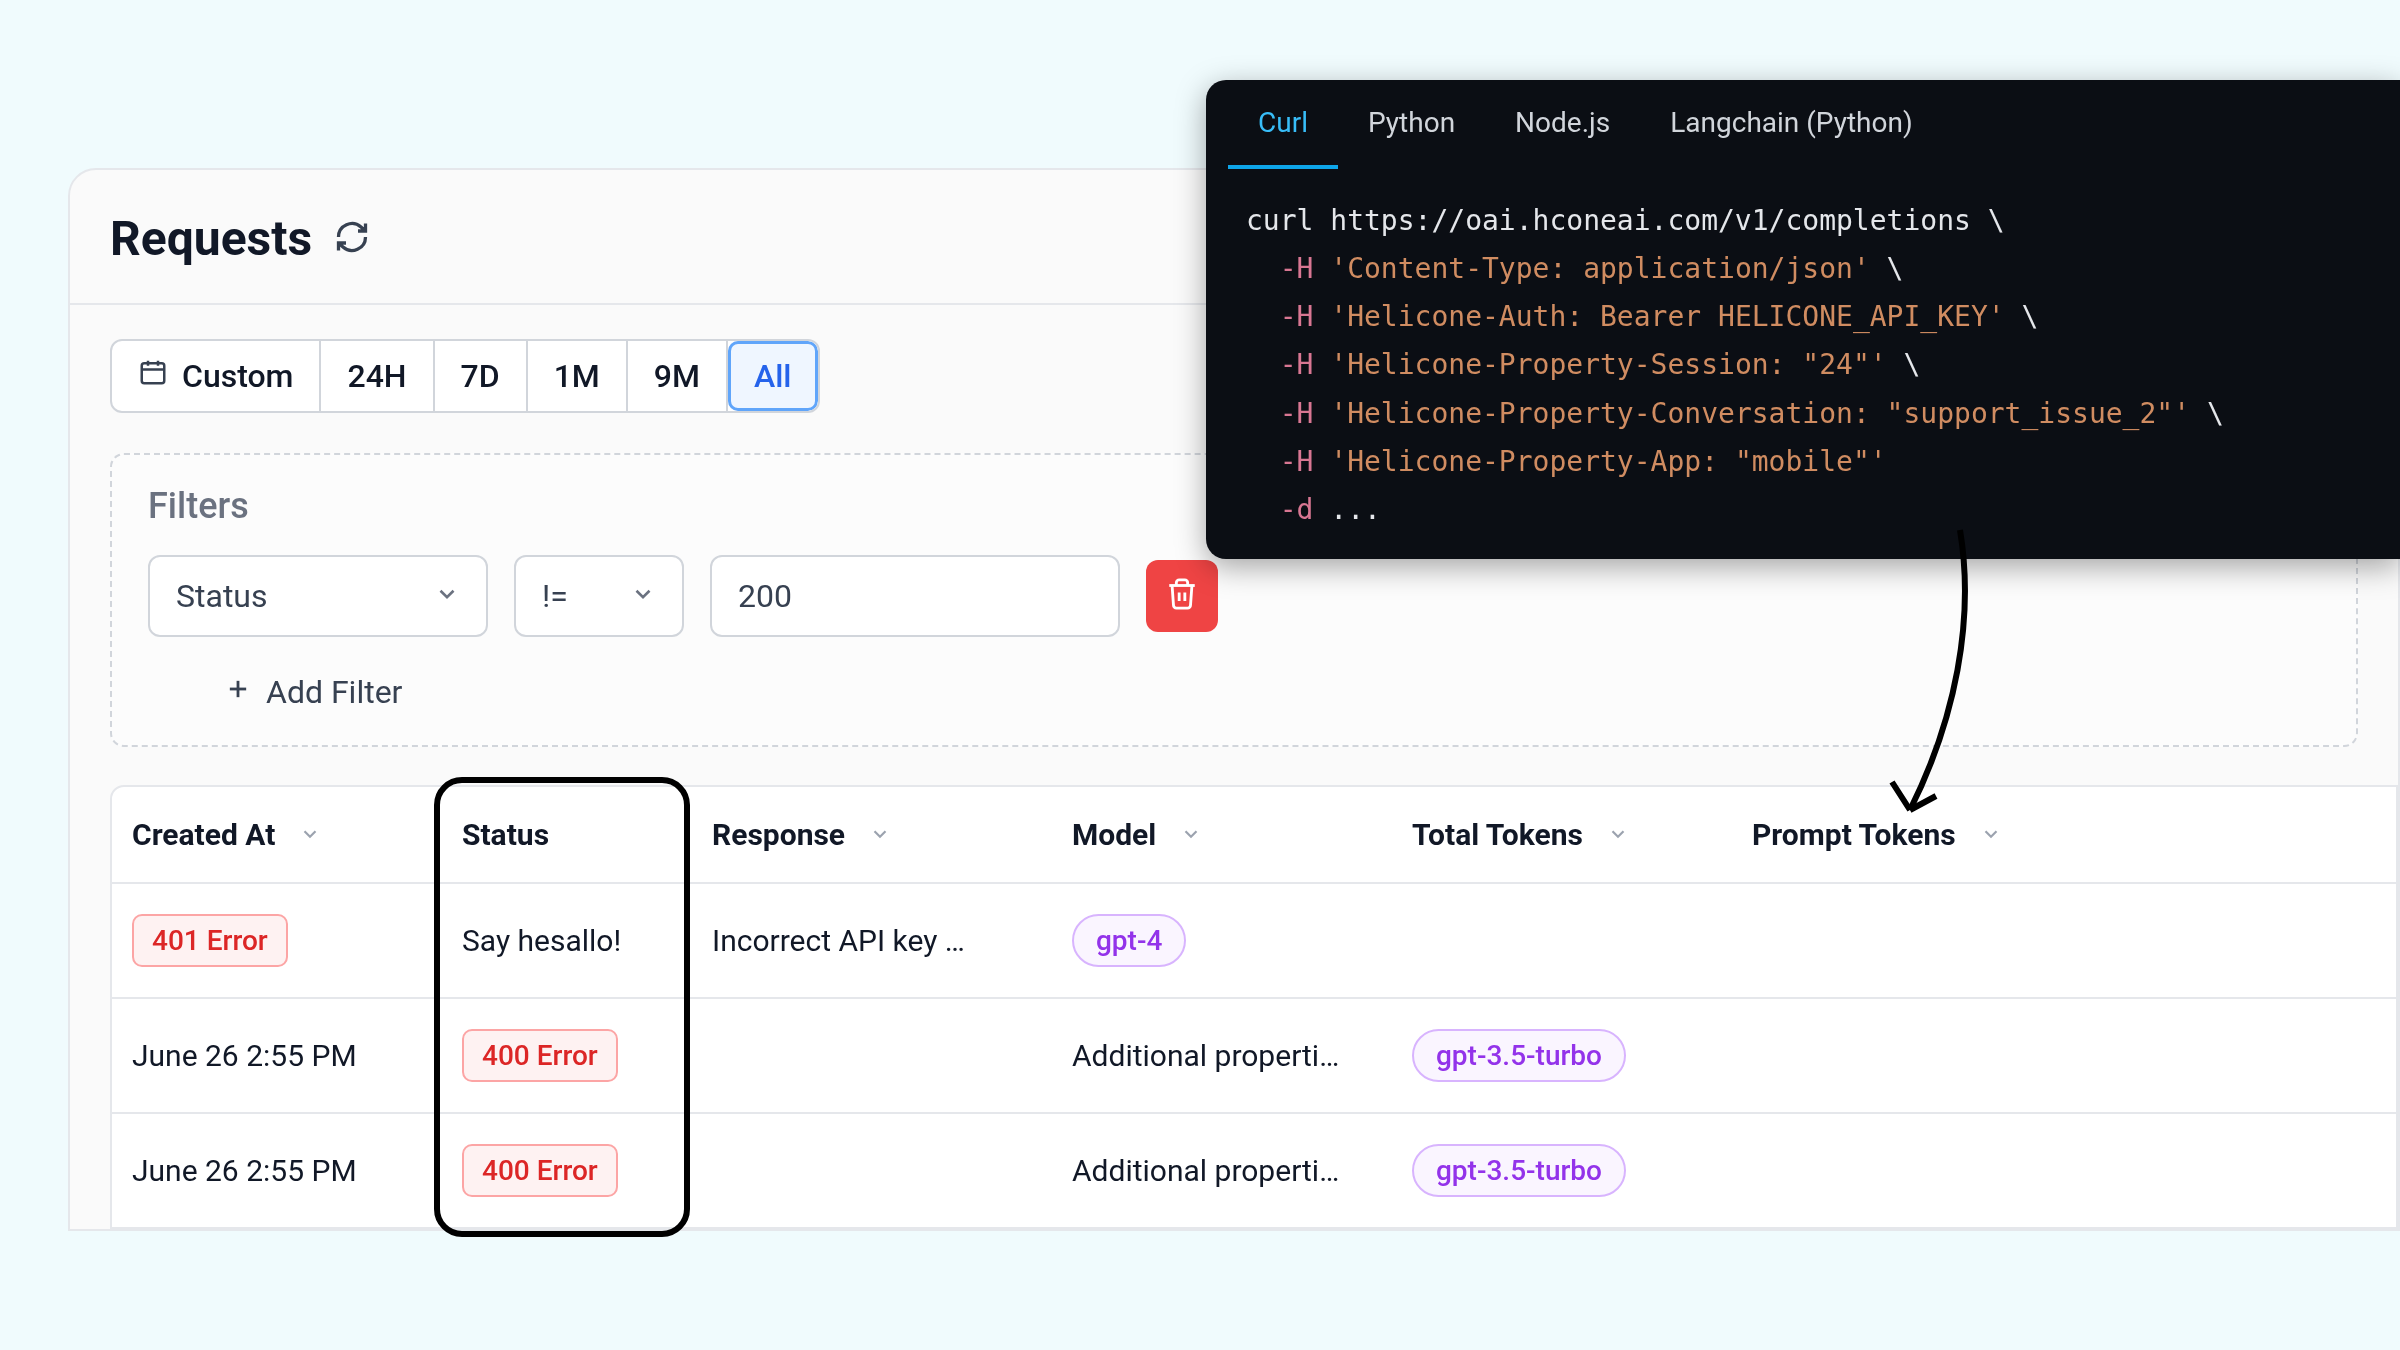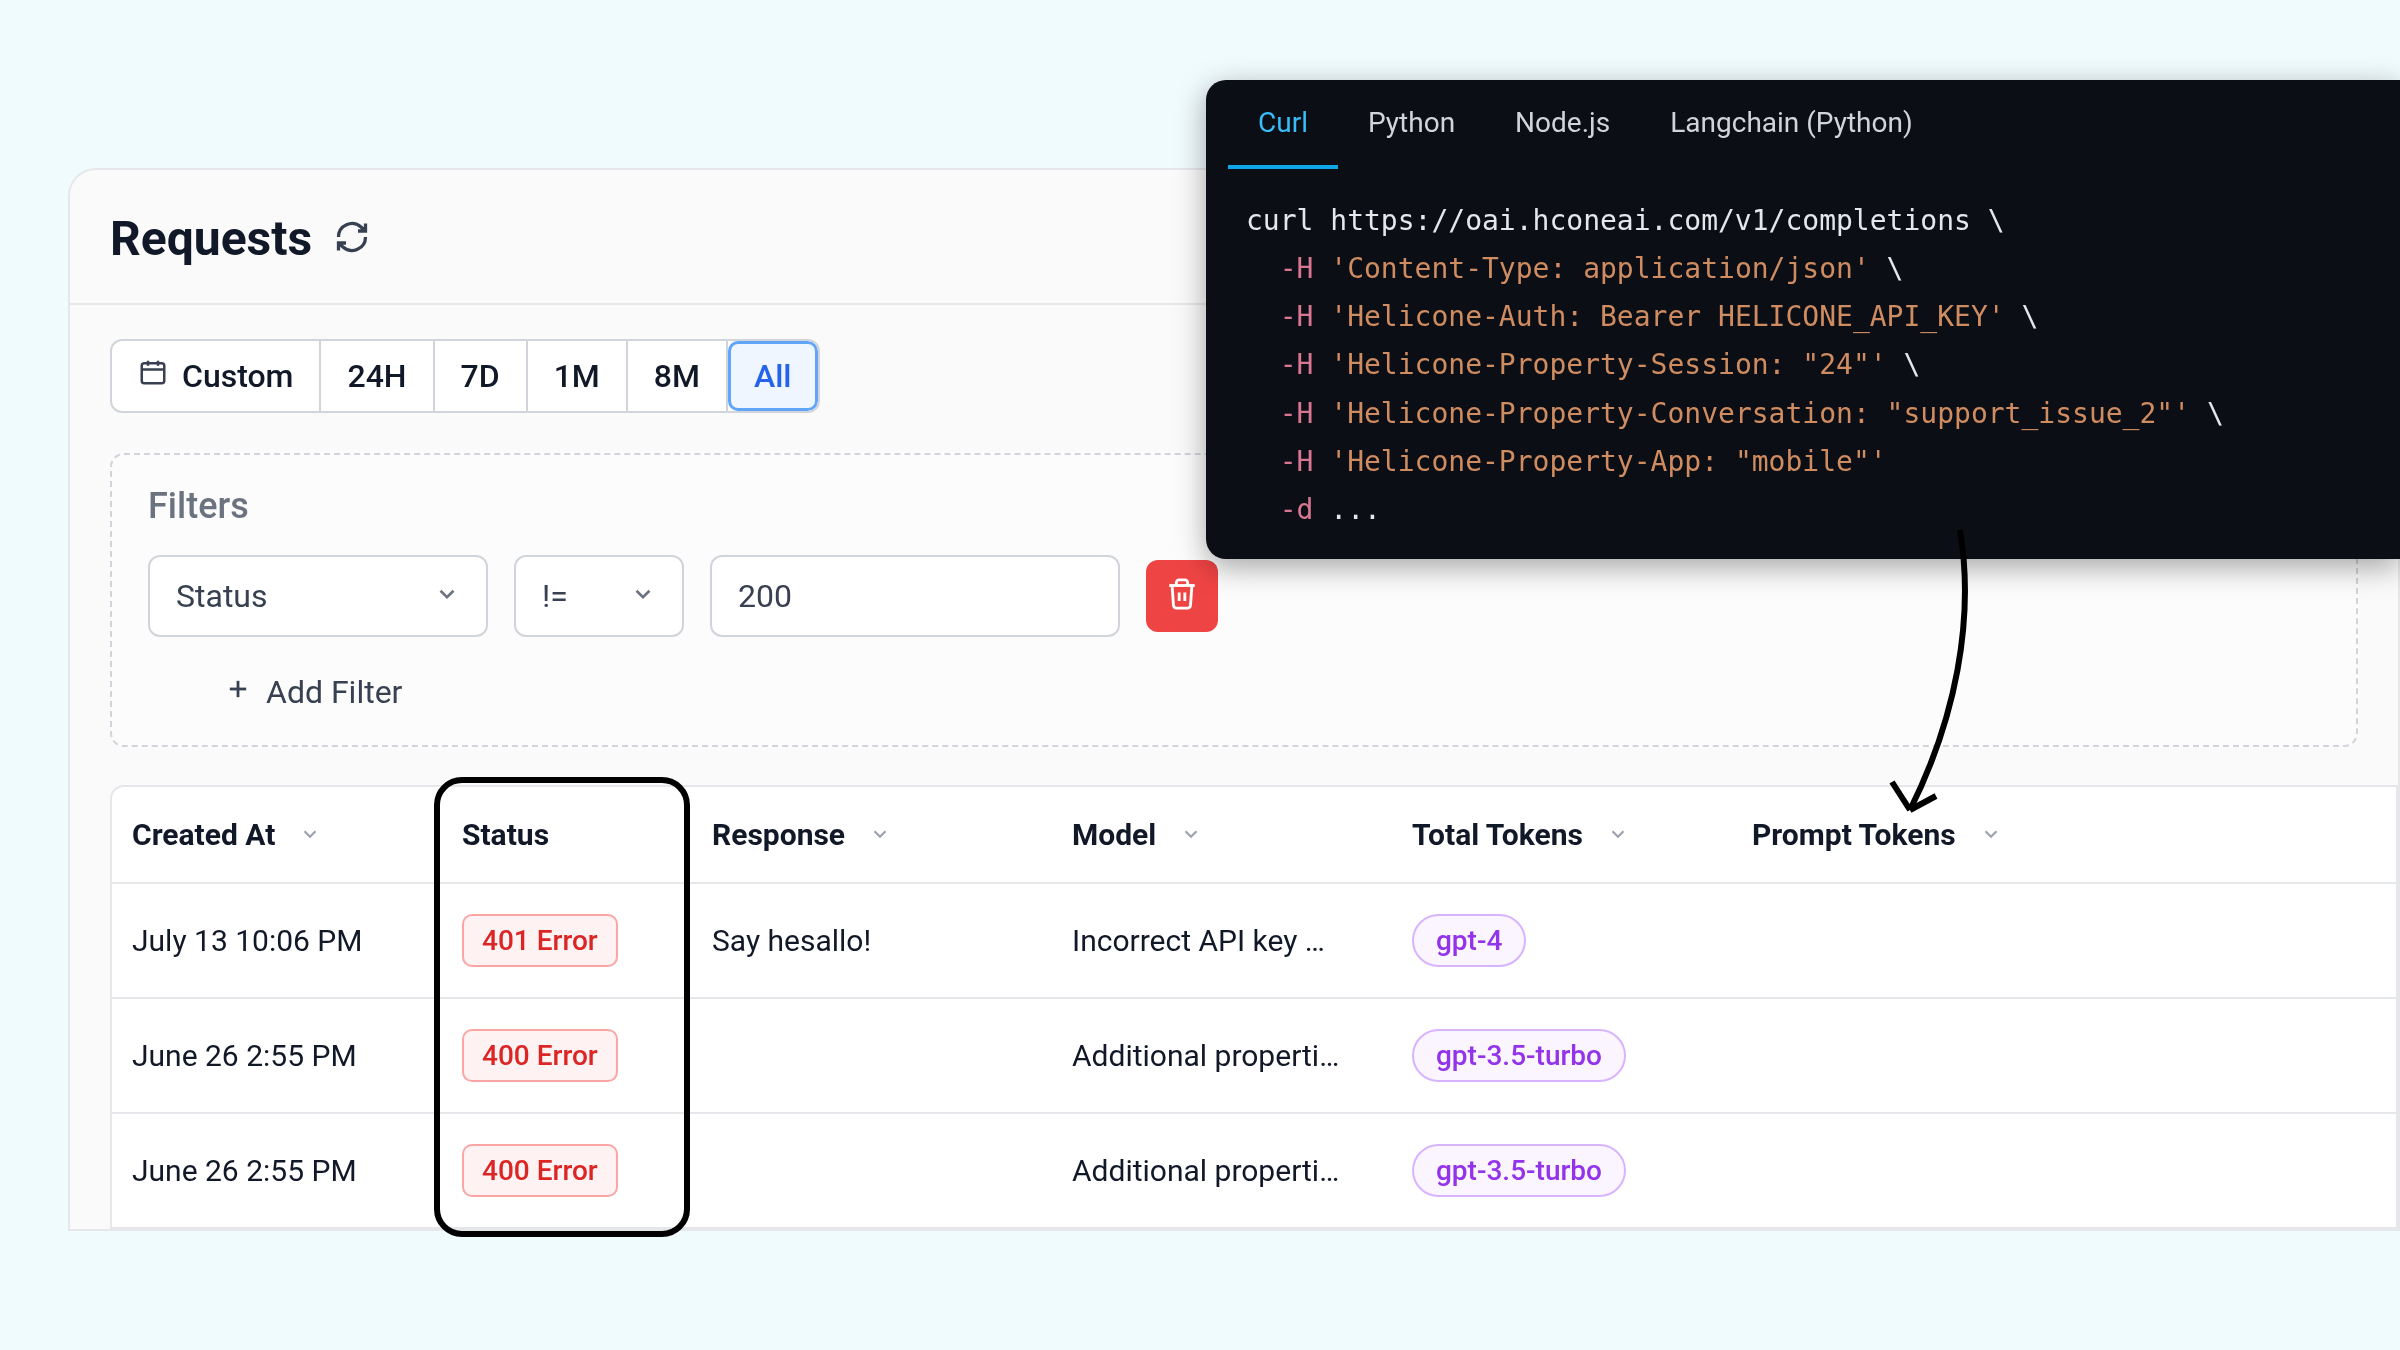--- a/index.html
+++ b/index.html
@@ -259,21 +259,21 @@
       <div class="tr-btn">
         <span>24H</span>
       </div>
       <div class="tr-btn">
         <span>7D</span>
       </div>
       <div class="tr-btn">
         <span>1M</span>
       </div>
       <div class="tr-btn">
-        <span>8M</span>
+        <span>9M</span>
       </div>
       <div class="tr-btn active">
         <span>All</span>
       </div>
     </div>
 
   <div class="filters-box">
     <div class="filters-label">Filters</div>
     <div class="filter-row">
       <div class="select sel-field">
@@ -341,21 +341,20 @@
             </svg></span>
         </div>
         <div class="th">
           <span>Prompt Tokens</span>
           <span class="chev-down"><svg viewBox="0 0 24 24">
               <polyline points="6 9 12 15 18 9"></polyline>
             </svg></span>
         </div>
       </div>
       <div class="trow">
-        <div class="td">July 13 10:06 PM</div>
         <div class="td"><span class="status-badge">401 Error</span></div>
         <div class="td">Say hesallo!</div>
         <div class="td">Incorrect API key …</div>
         <div class="td"><span class="model-badge">gpt-4</span></div>
         <div class="td"></div>
         <div class="td"></div>
       </div>
       <div class="trow">
         <div class="td">June 26 2:55 PM</div>
         <div class="td"><span class="status-badge">400 Error</span></div>

